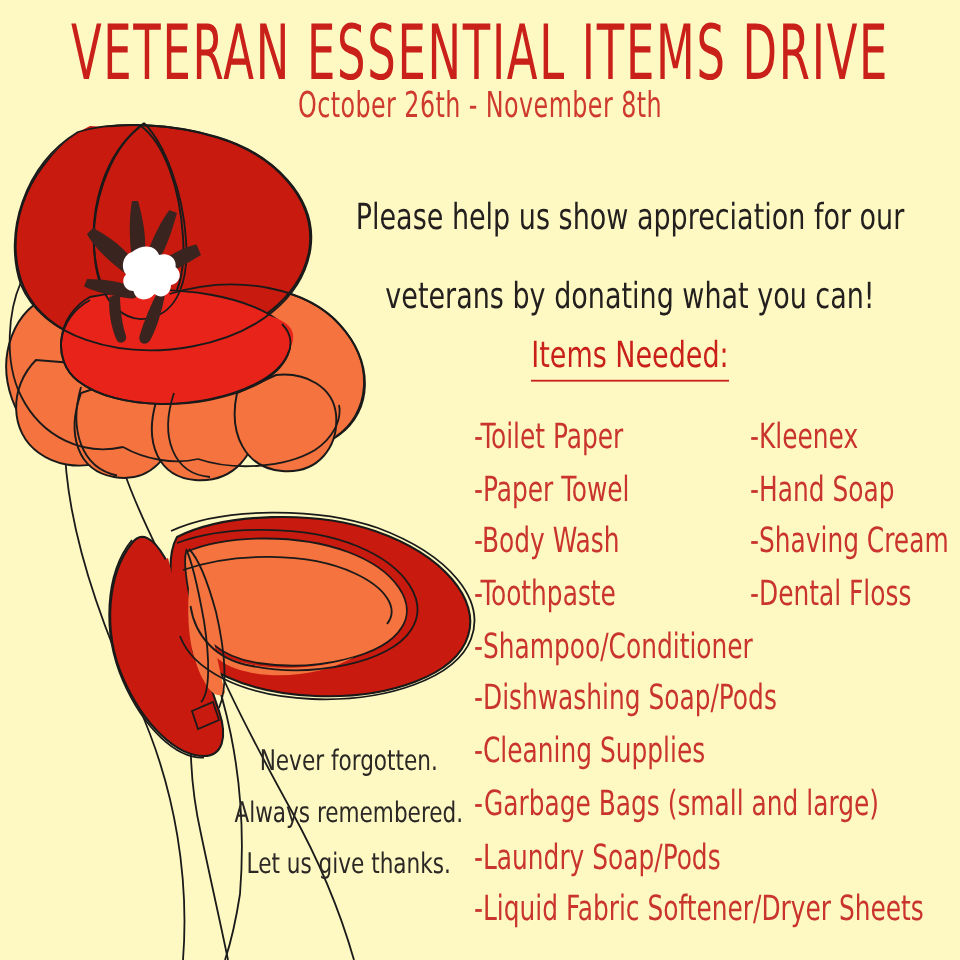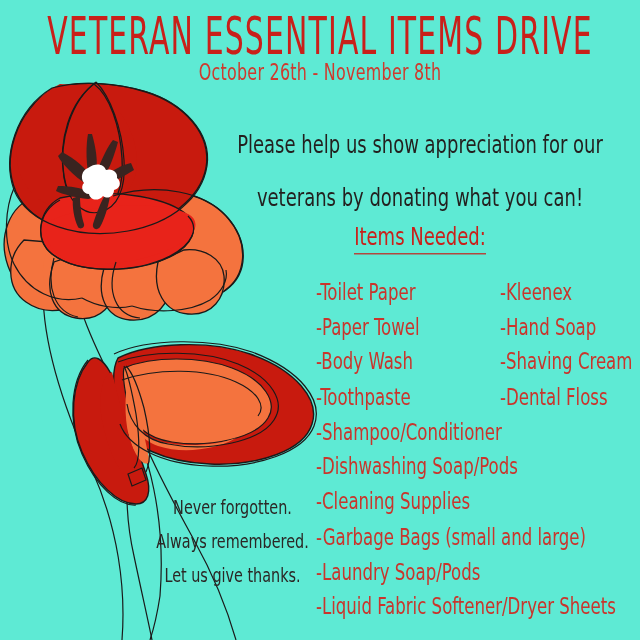--- a/index.html
+++ b/index.html
@@ -4,21 +4,21 @@
 <style>
   html, body {
     margin: 0;
     padding: 0;
     background: #efede8;
   }
   #poster {
     position: relative;
     width: 640px;
     height: 640px;
-    background: #5eead4;
+    background: #fef9c3;
     overflow: hidden;
     font-family: "Liberation Sans", sans-serif;
   }
 
   
   #flower-art {
     position: absolute;
     left: 0;
     top: 0;
     width: 640px;

